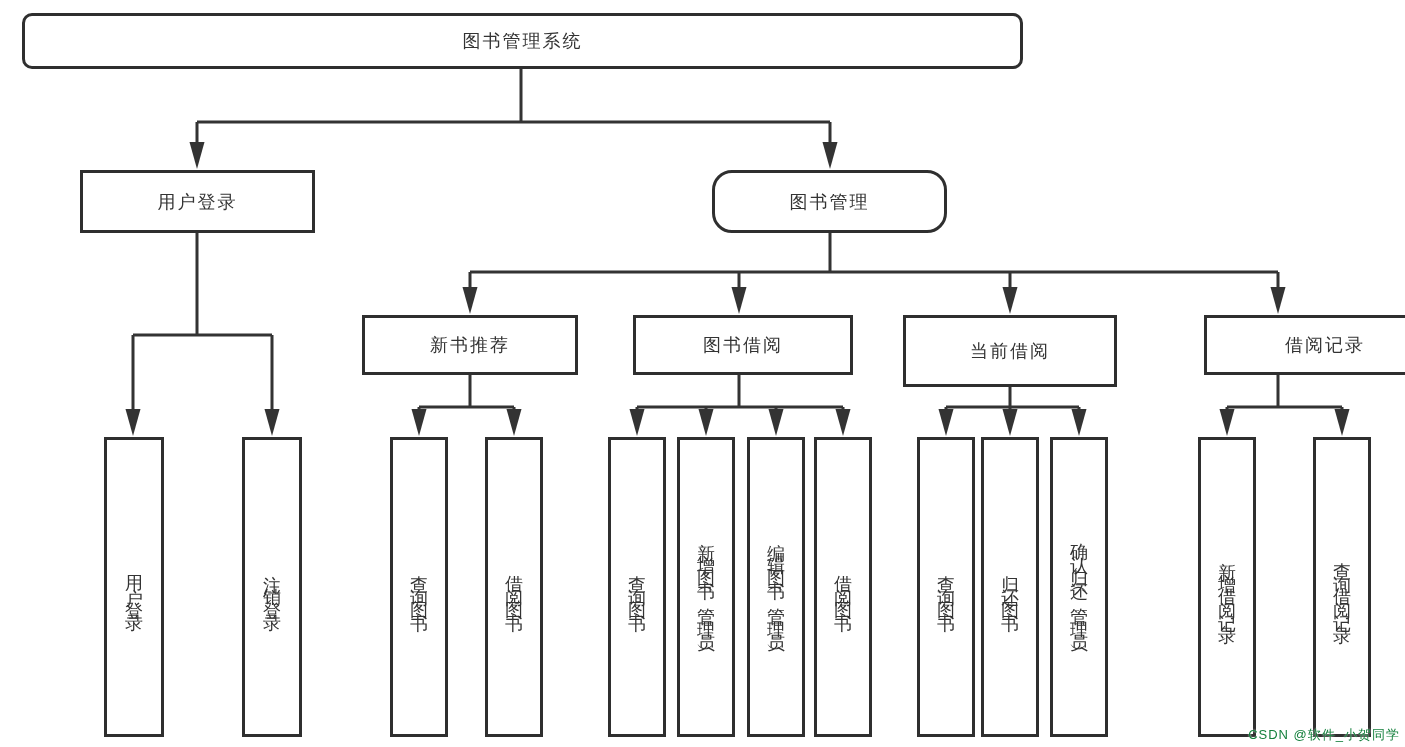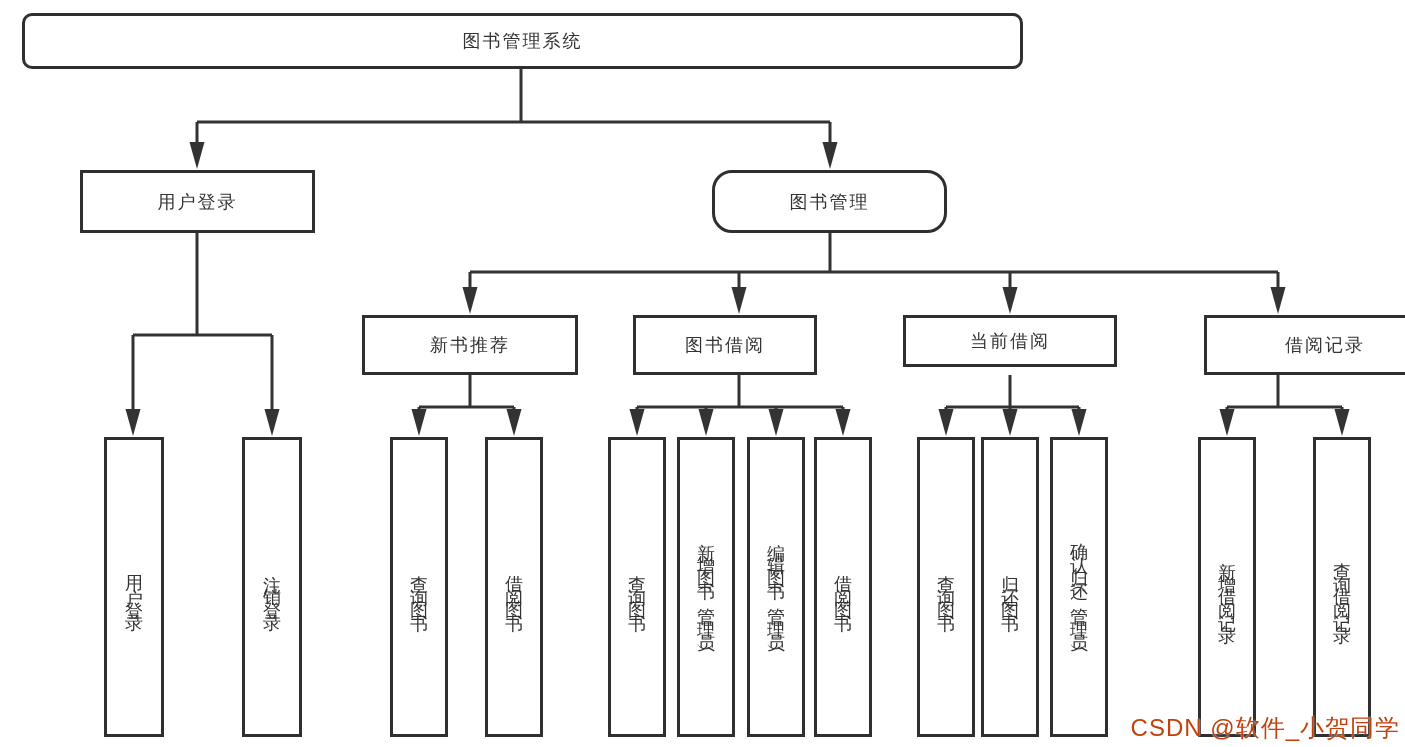--- a/index.html
+++ b/index.html
@@ -36,22 +36,22 @@
     text-orientation: mixed;
     letter-spacing: 13px;
     line-height: 1;
     white-space: normal;
     font-size: 18px;
   }
   .watermark {
     position: absolute;
     right: 5px;
     bottom: 3px;
-    font-size: 24px;
-    color: #c2410c;
+    font-size: 13px;
+    color: #15803d;
     letter-spacing: 1px;
     text-shadow: 0 0 2px #ffffff;
     z-index: 5;
   }
 </style>
 </head>
 <body>
 
 <div class="canvas">
 
@@ -117,22 +117,22 @@
       <polygon points="1334.5,409 1349.5,409 1342,436"></polygon>
     </g>
   </svg>
 
   <div class="node" style="left:22px; top:13px; width:1001px; height:56px;border-radius:10px;">图书管理系统</div>
 
   <div class="node" style="left:80px; top:170px; width:235px; height:63px;">用户登录</div>
   <div class="node" style="left:712px; top:170px; width:235px; height:63px;border-radius:20px;">图书管理</div>
 
   <div class="node" style="left:362px; top:315px; width:216px; height:60px;">新书推荐</div>
-  <div class="node" style="left:633px; top:315px; width:184px; height:60px;">图书借阅</div>
-  <div class="node" style="left:903px; top:315px; width:214px; height:52px;">当前借阅</div>
+  <div class="node" style="left:633px; top:315px; width:220px; height:60px;">图书借阅</div>
+  <div class="node" style="left:903px; top:315px; width:214px; height:72px;">当前借阅</div>
   <div class="node" style="left:1204px; top:315px; width:242px; height:60px;">借阅记录</div>
 
   <div class="node v" style="left:104px; top:437px; width:60px; height:300px;">用户登录</div>
   <div class="node v" style="left:242px; top:437px; width:60px; height:300px;">注销登录</div>
 
   <div class="node v" style="left:390px; top:437px; width:58px; height:300px;">查询图书</div>
   <div class="node v" style="left:485px; top:437px; width:58px; height:300px;">借阅图书</div>
 
   <div class="node v" style="left:608px; top:437px; width:58px; height:300px;">查询图书</div>
   <div class="node v" style="left:677px; top:437px; width:58px; height:300px;">新增图书（管理员）</div>

